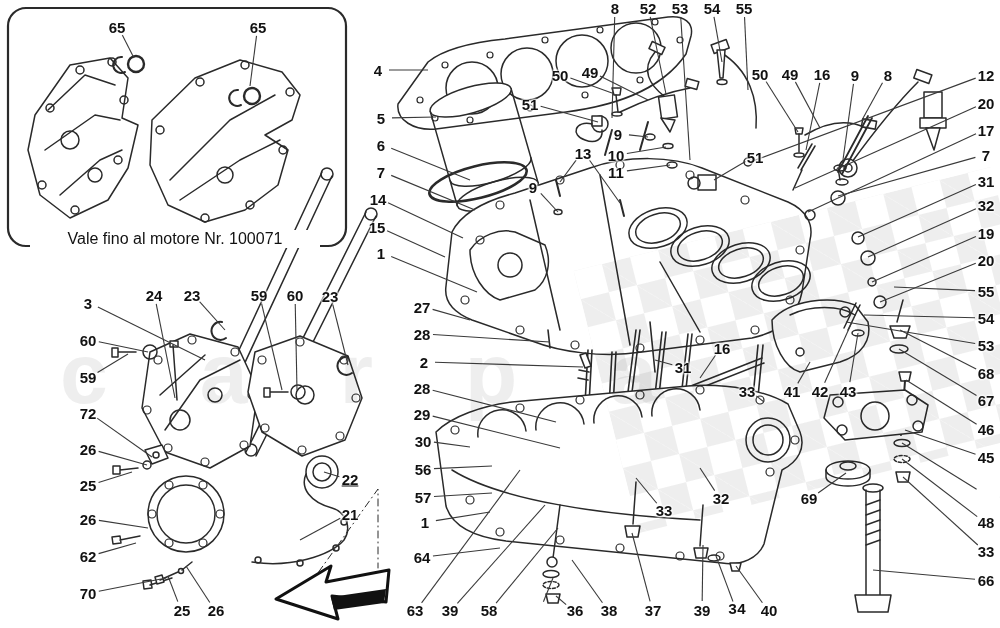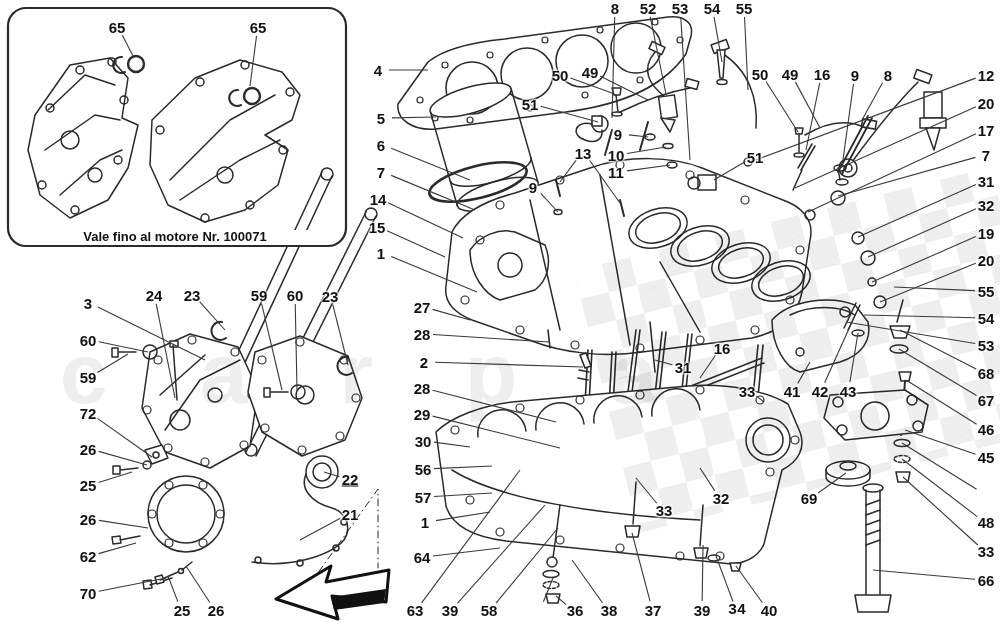--- a/index.html
+++ b/index.html
@@ -18,21 +18,21 @@
         linear-gradient(45deg,#e9e9e9 25%,transparent 25%,transparent 75%,#e9e9e9 75%),
         linear-gradient(45deg,#e9e9e9 25%,transparent 25%,transparent 75%,#e9e9e9 75%);
       background-position:0 0,29px 29px;background-size:58px 58px;
       transform:rotate(-14deg);opacity:.75;mix-blend-mode:multiply;pointer-events:none;}
   
   .callout{position:absolute;transform:translate(-50%,-50%);font-size:15px;font-weight:bold;
            color:#111;white-space:nowrap;
            text-shadow:0 0 3px #fff,0 0 3px #fff,0 0 3px #fff,0 0 3px #fff;}
   
   .inset-caption{position:absolute;left:30px;top:230px;width:290px;text-align:center;
-                 font-size:13px;font-weight:bold;color:#111;line-height:1.12;
+                 font-size:16px;font-weight:normal;color:#111;line-height:1.12;
                  background:#fff;}
 </style>
 </head>
 <body>
 
 <div class="stage">
 
   <svg class="layer" width="1000" height="628">
     <g fill="none" stroke="#2a2a2a" stroke-width="1.5" stroke-linejoin="round" stroke-linecap="round">
 

